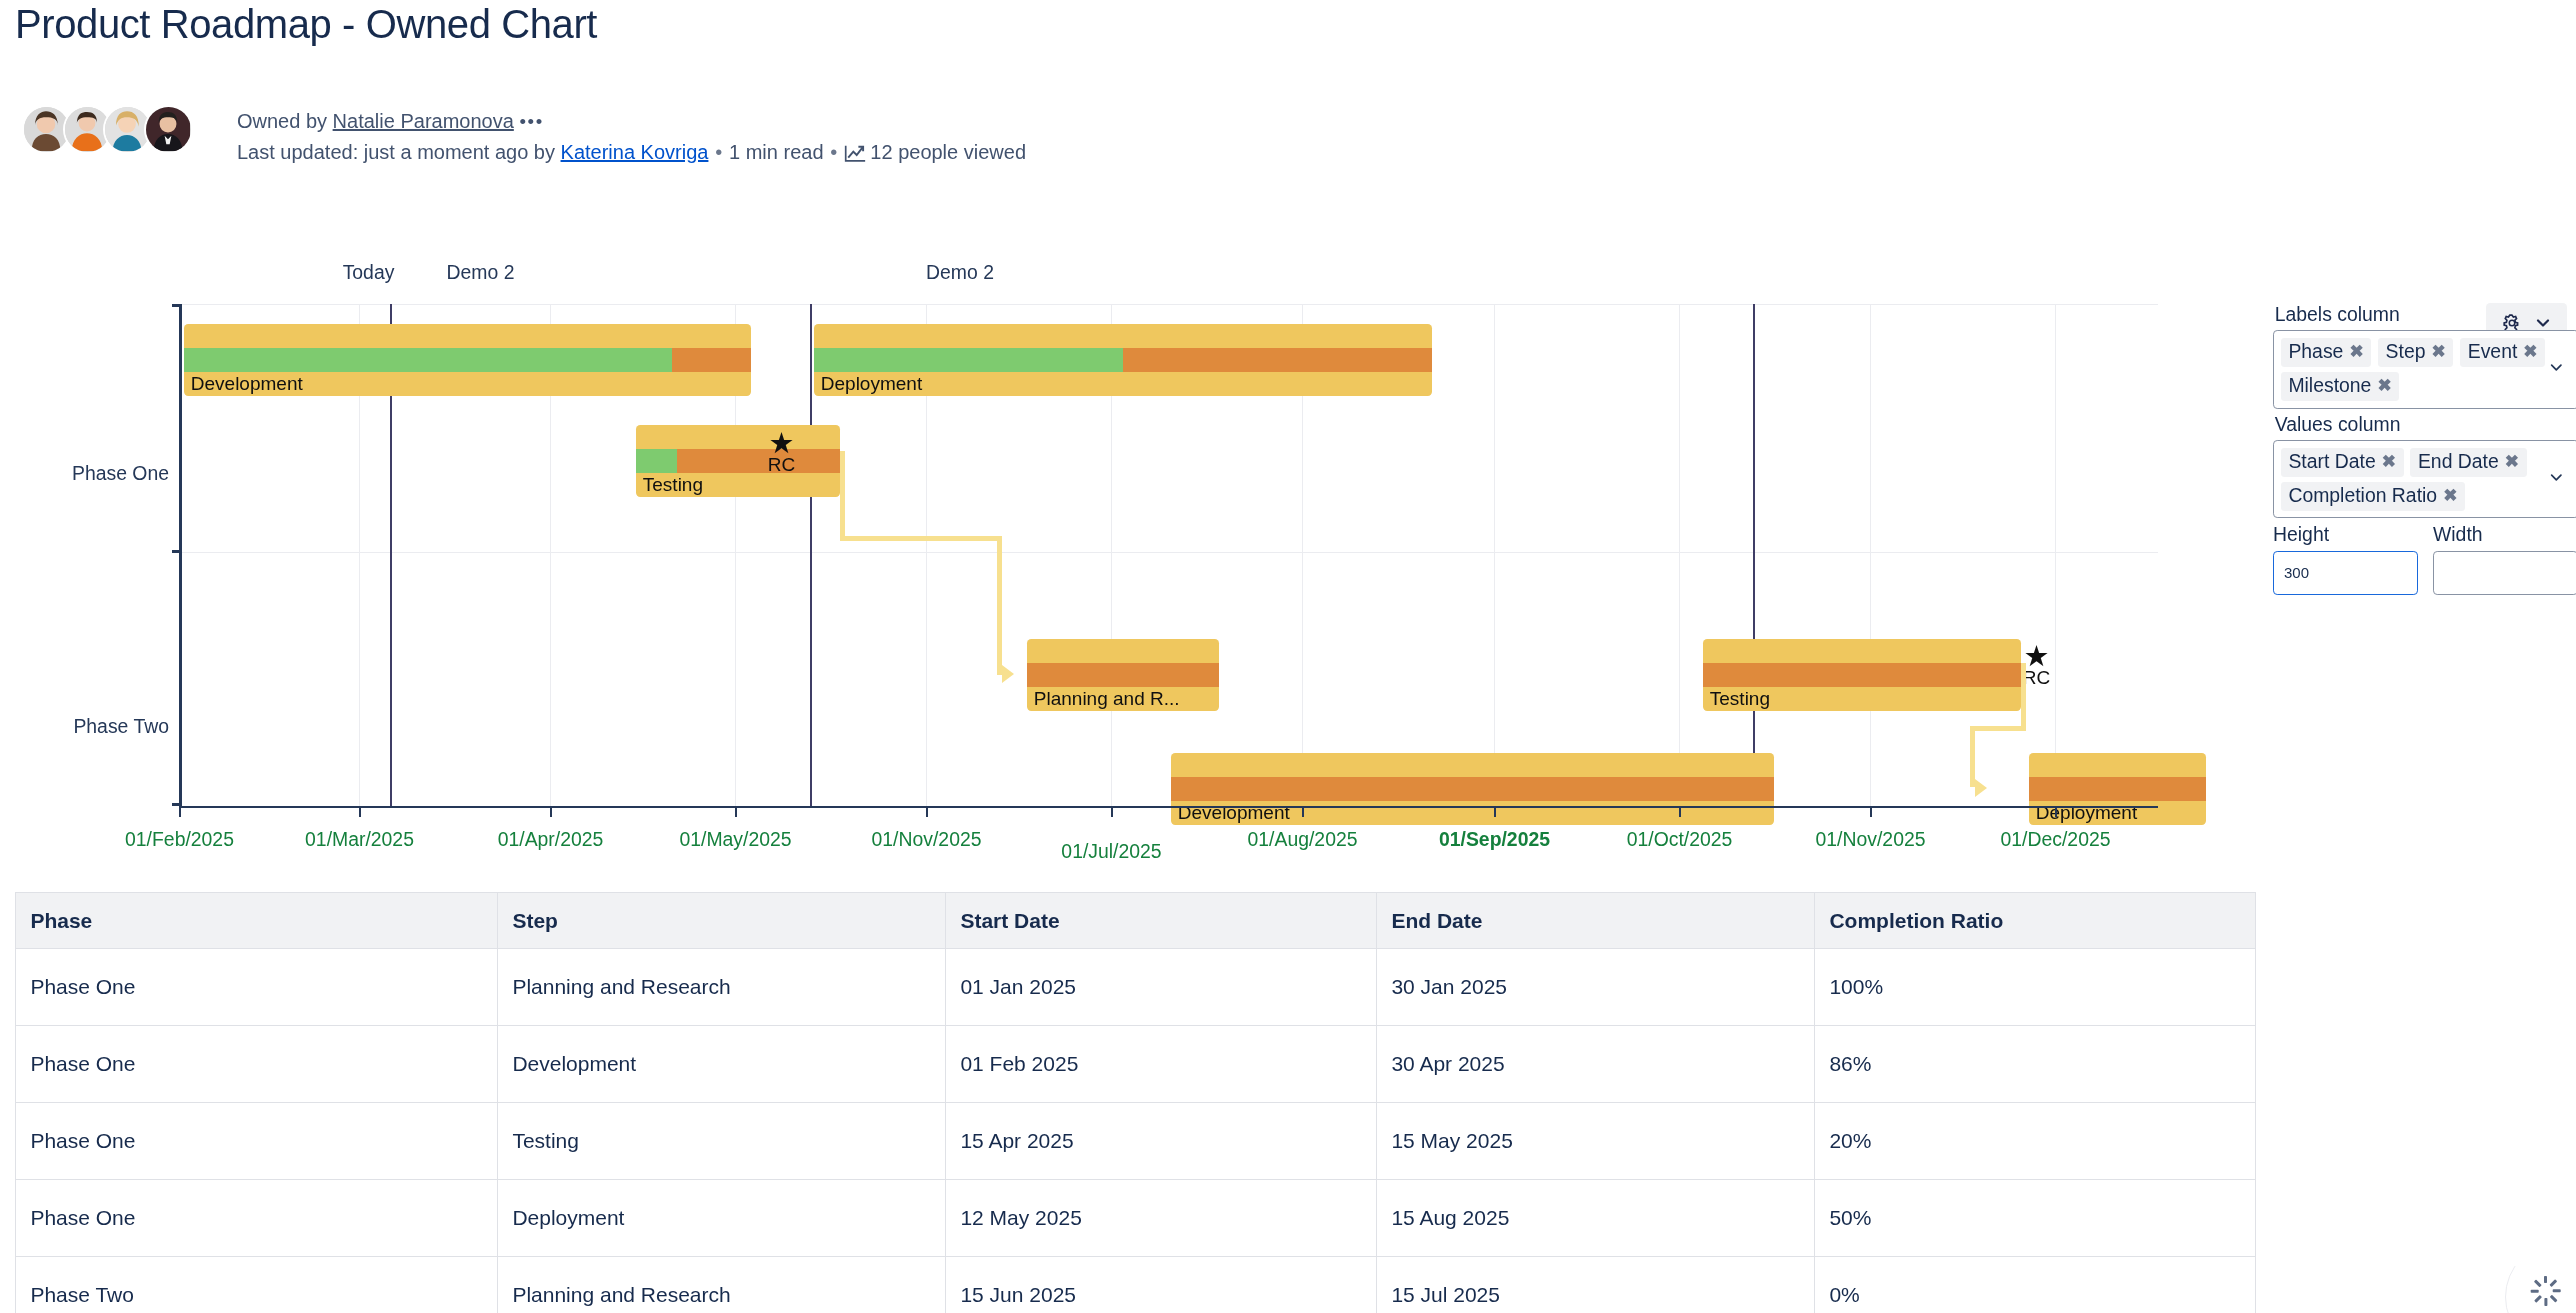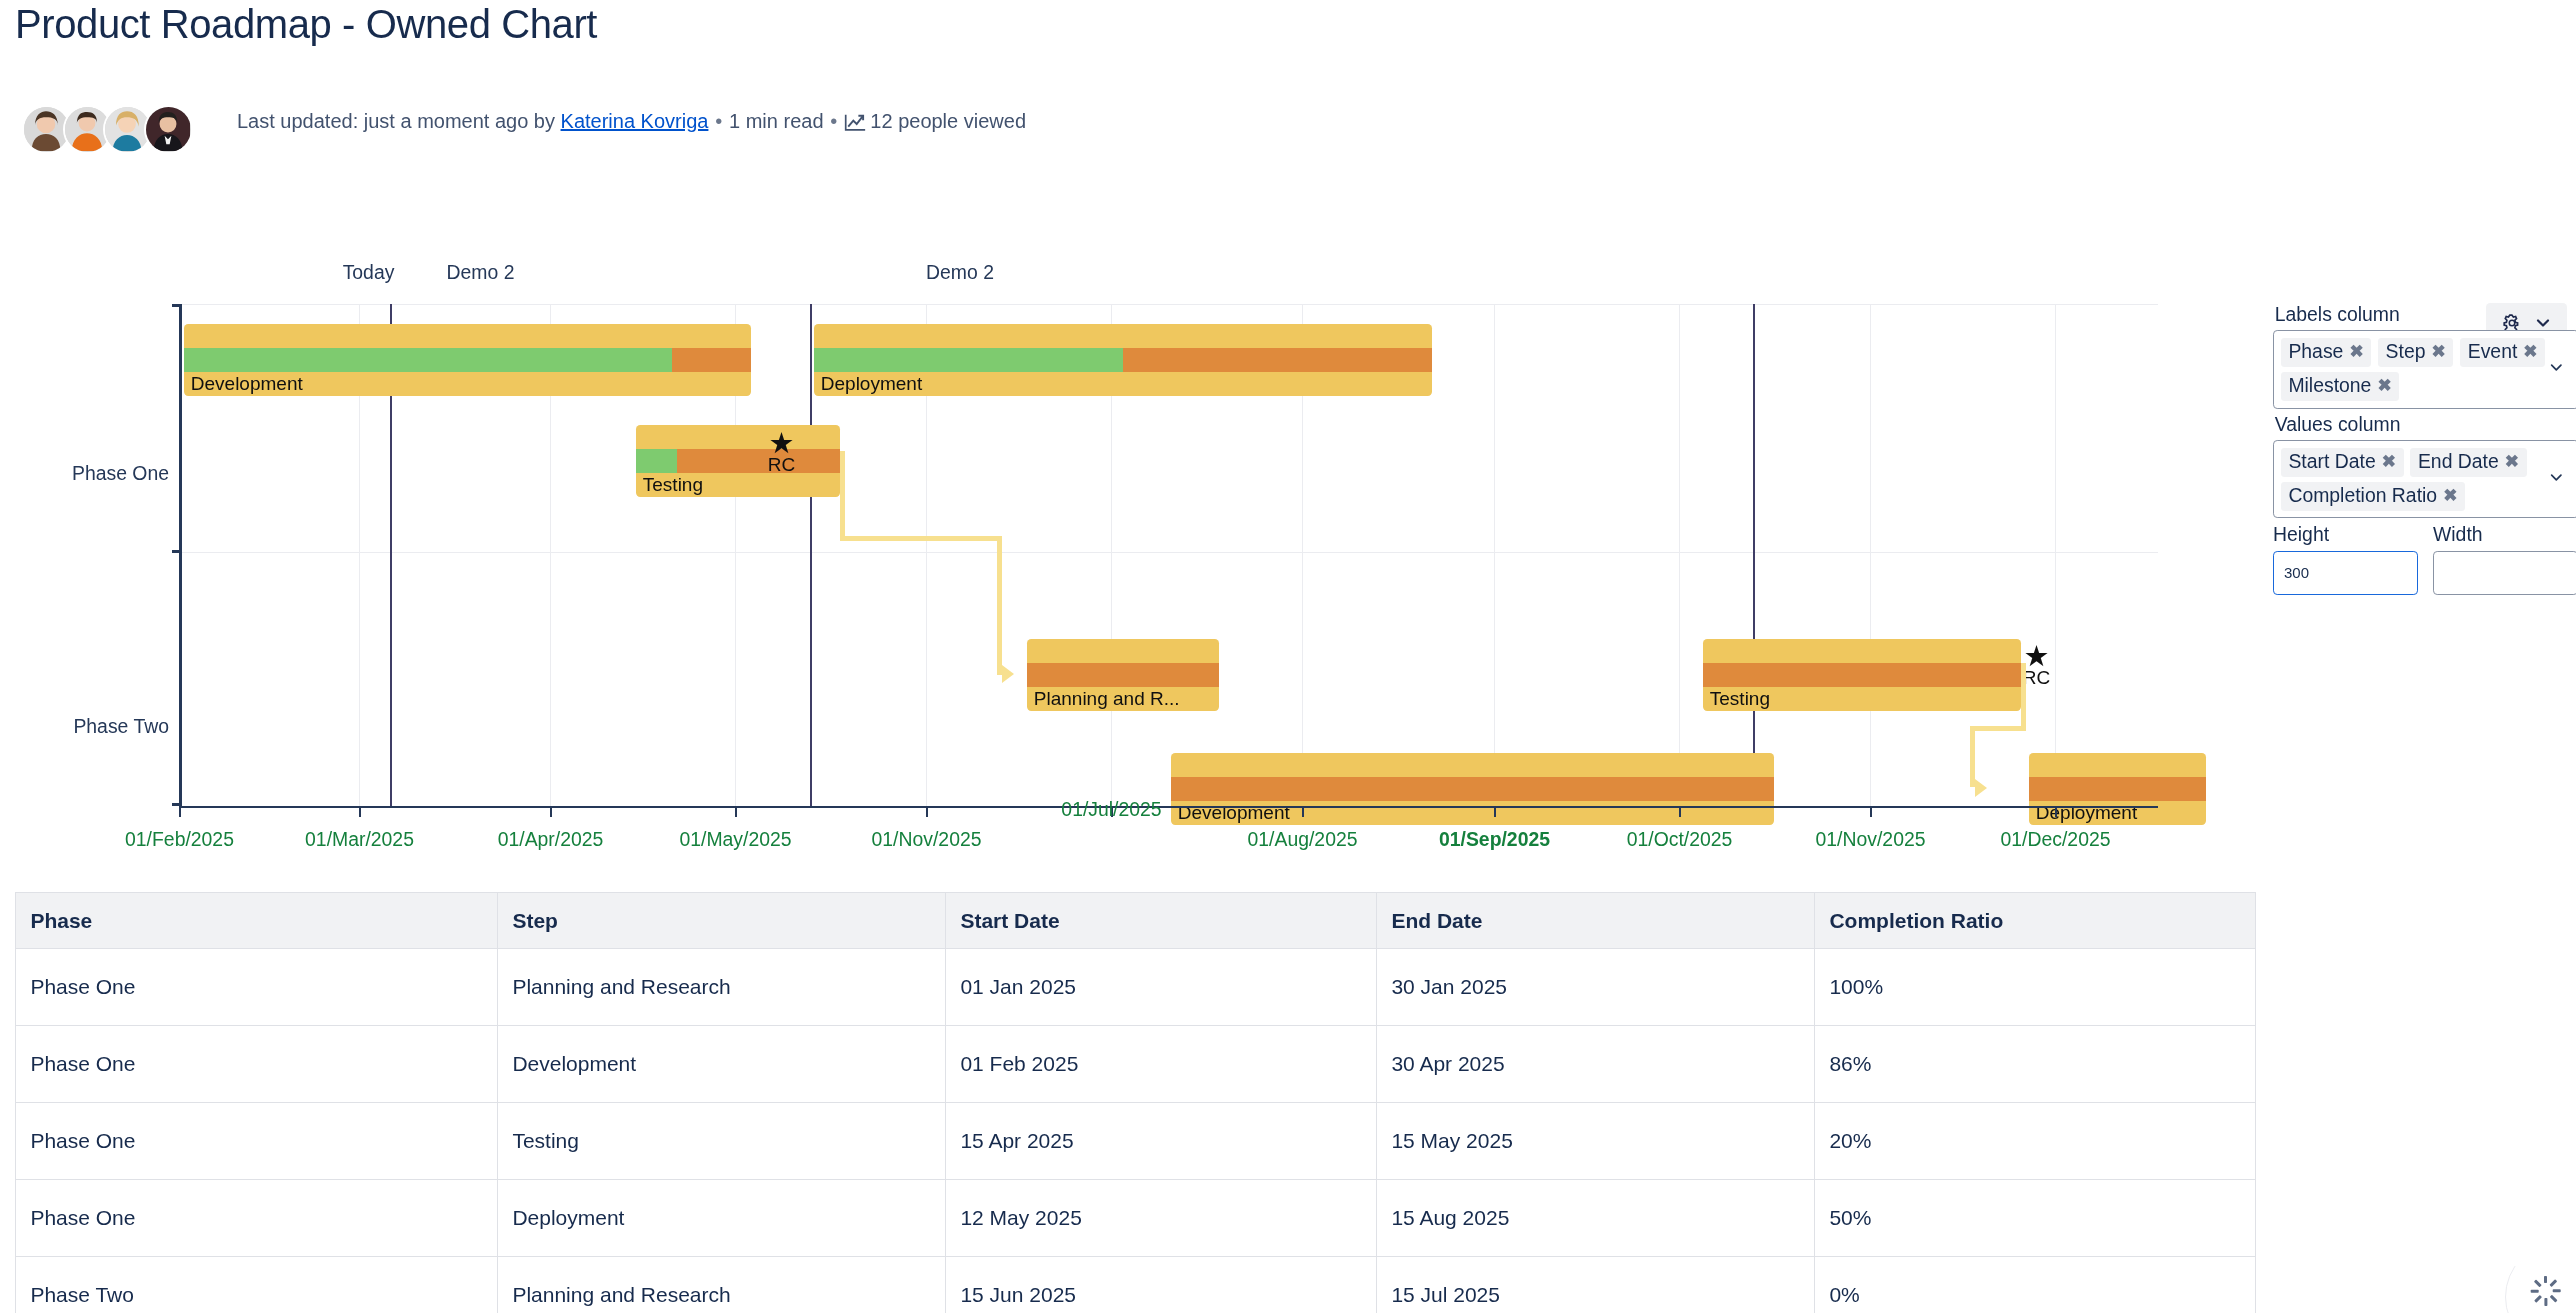--- a/index.html
+++ b/index.html
@@ -190,20 +190,23 @@
           <circle cx="26" cy="20" r="10" fill="#e8c0a2"></circle>
           <path d="M9 52 C9 39 17 32 26 32 C35 32 43 39 43 52 Z" fill="#17161b"></path>
           <path d="M15 19 C15 8 21 6 26 6 C32 6 37 9 37 19 C36 13 32 12 26 12 C20 12 16 14 15 19Z" fill="#23201e"></path>
           <path d="M22 34 L26 38 L30 34 L28 44 L24 44 Z" fill="#f2f2f2"></path>
         </svg>
       </div>
     </div>
 
     <div class="meta">
       <div class="meta-line">
+        <span>Owned by </span><a href="#">Natalie Paramonova</a><span> </span><span class="dots-btn">•••</span>
+      </div>
+      <div class="meta-line">
         <span>Last updated: just a moment ago by </span><a href="#" class="blue">Katerina Kovriga</a><span class="sep">•</span><span>1 min read</span><span class="sep">•</span><span class="trend-icon"><svg width="22" height="18.6" viewBox="0 0 26 22">
               <path d="M2 2 L2 20 L25 20" stroke="#42526e" stroke-width="2" fill="none"></path>
               <path d="M5 16 L11 9 L15 13 L22 4" stroke="#42526e" stroke-width="2.3" fill="none"></path>
               <path d="M17 3.2 L22.6 3.2 L22.6 8.6" stroke="#42526e" stroke-width="2.3" fill="none"></path>
             </svg></span><span>12 people viewed</span>
       </div>
     </div>
   </div>
 
   <div id="chart">
@@ -313,21 +316,21 @@
       <div class="xtick" style="left:1500px;"></div>
       <div class="xtick" style="left:1691px;"></div>
       <div class="xtick" style="left:1876px;"></div>
     </div>
 
     <div class="tick-label" style="left:95px;  top:559px; width:169px;">01/Feb/2025</div>
     <div class="tick-label" style="left:275px;  top:559px; width:169px;">01/Mar/2025</div>
     <div class="tick-label" style="left:466px;  top:559px; width:169px;">01/Apr/2025</div>
     <div class="tick-label" style="left:651px;  top:559px; width:169px;">01/May/2025</div>
     <div class="tick-label" style="left:842px;  top:559px; width:169px;">01/Nov/2025</div>
-    <div class="tick-label" style="left:1027px; top:529px; width:169px;">01/Jul/2025</div>
+    <div class="tick-label" style="left:1027px; top:571px; width:169px;">01/Jul/2025</div>
     <div class="tick-label" style="left:1218px; top:559px; width:169px;">01/Aug/2025</div>
     <div class="tick-label" style="left:1410px; top:559px; width:169px;font-weight:bold;">01/Sep/2025</div>
     <div class="tick-label" style="left:1595px; top:559px; width:169px;">01/Oct/2025</div>
     <div class="tick-label" style="left:1786px; top:559px; width:169px;">01/Nov/2025</div>
     <div class="tick-label" style="left:1971px; top:559px; width:169px;">01/Dec/2025</div>
   </div>
 
   <div id="config">
 
     <div class="gear-btn">

